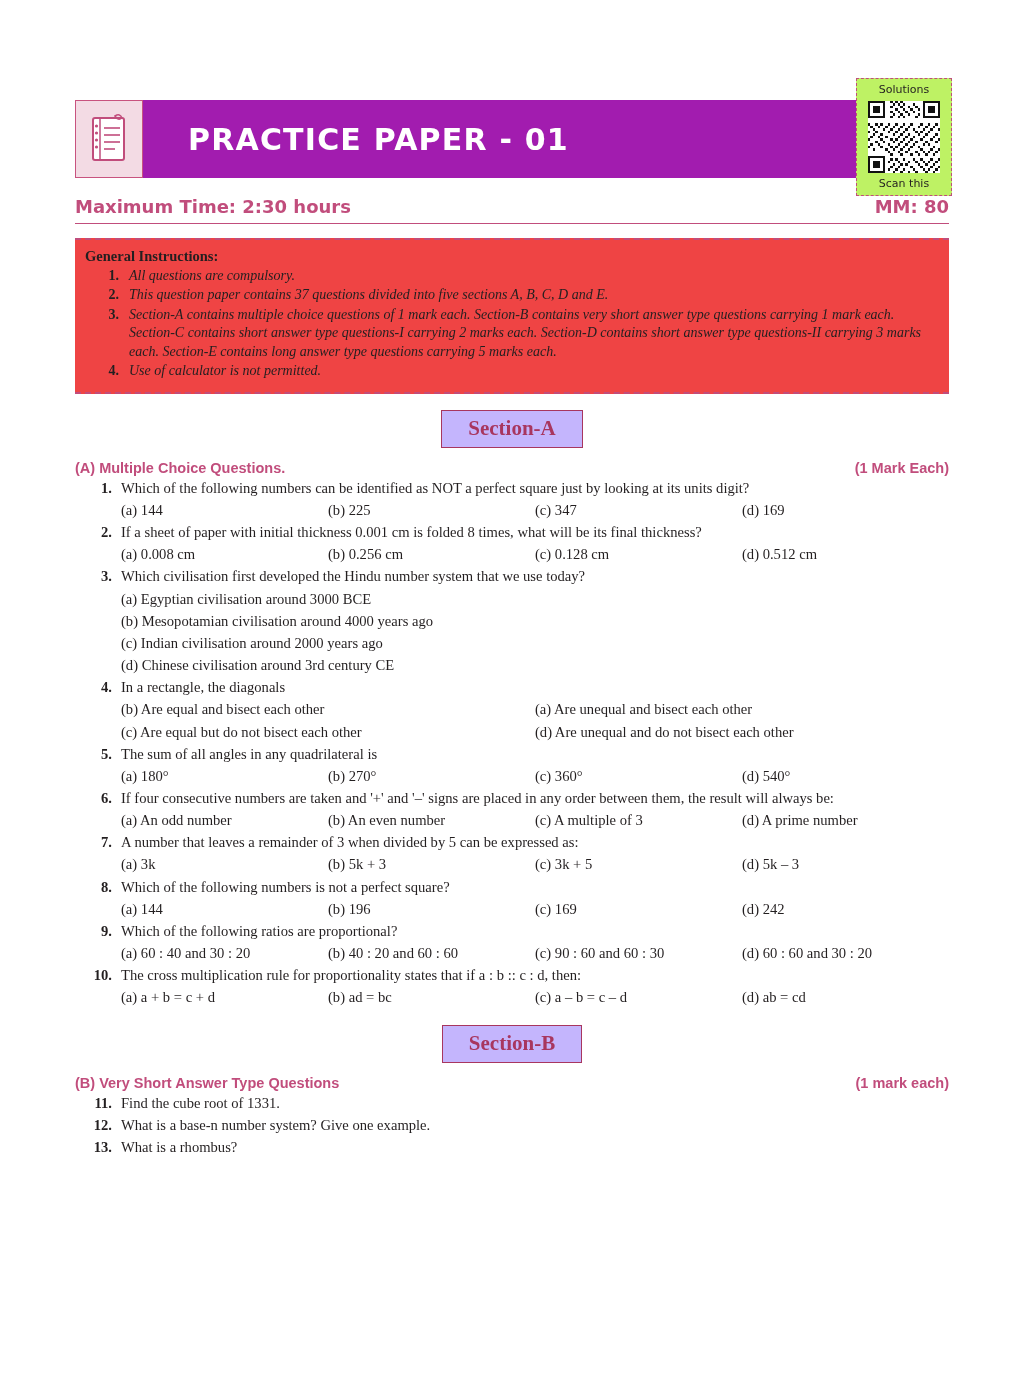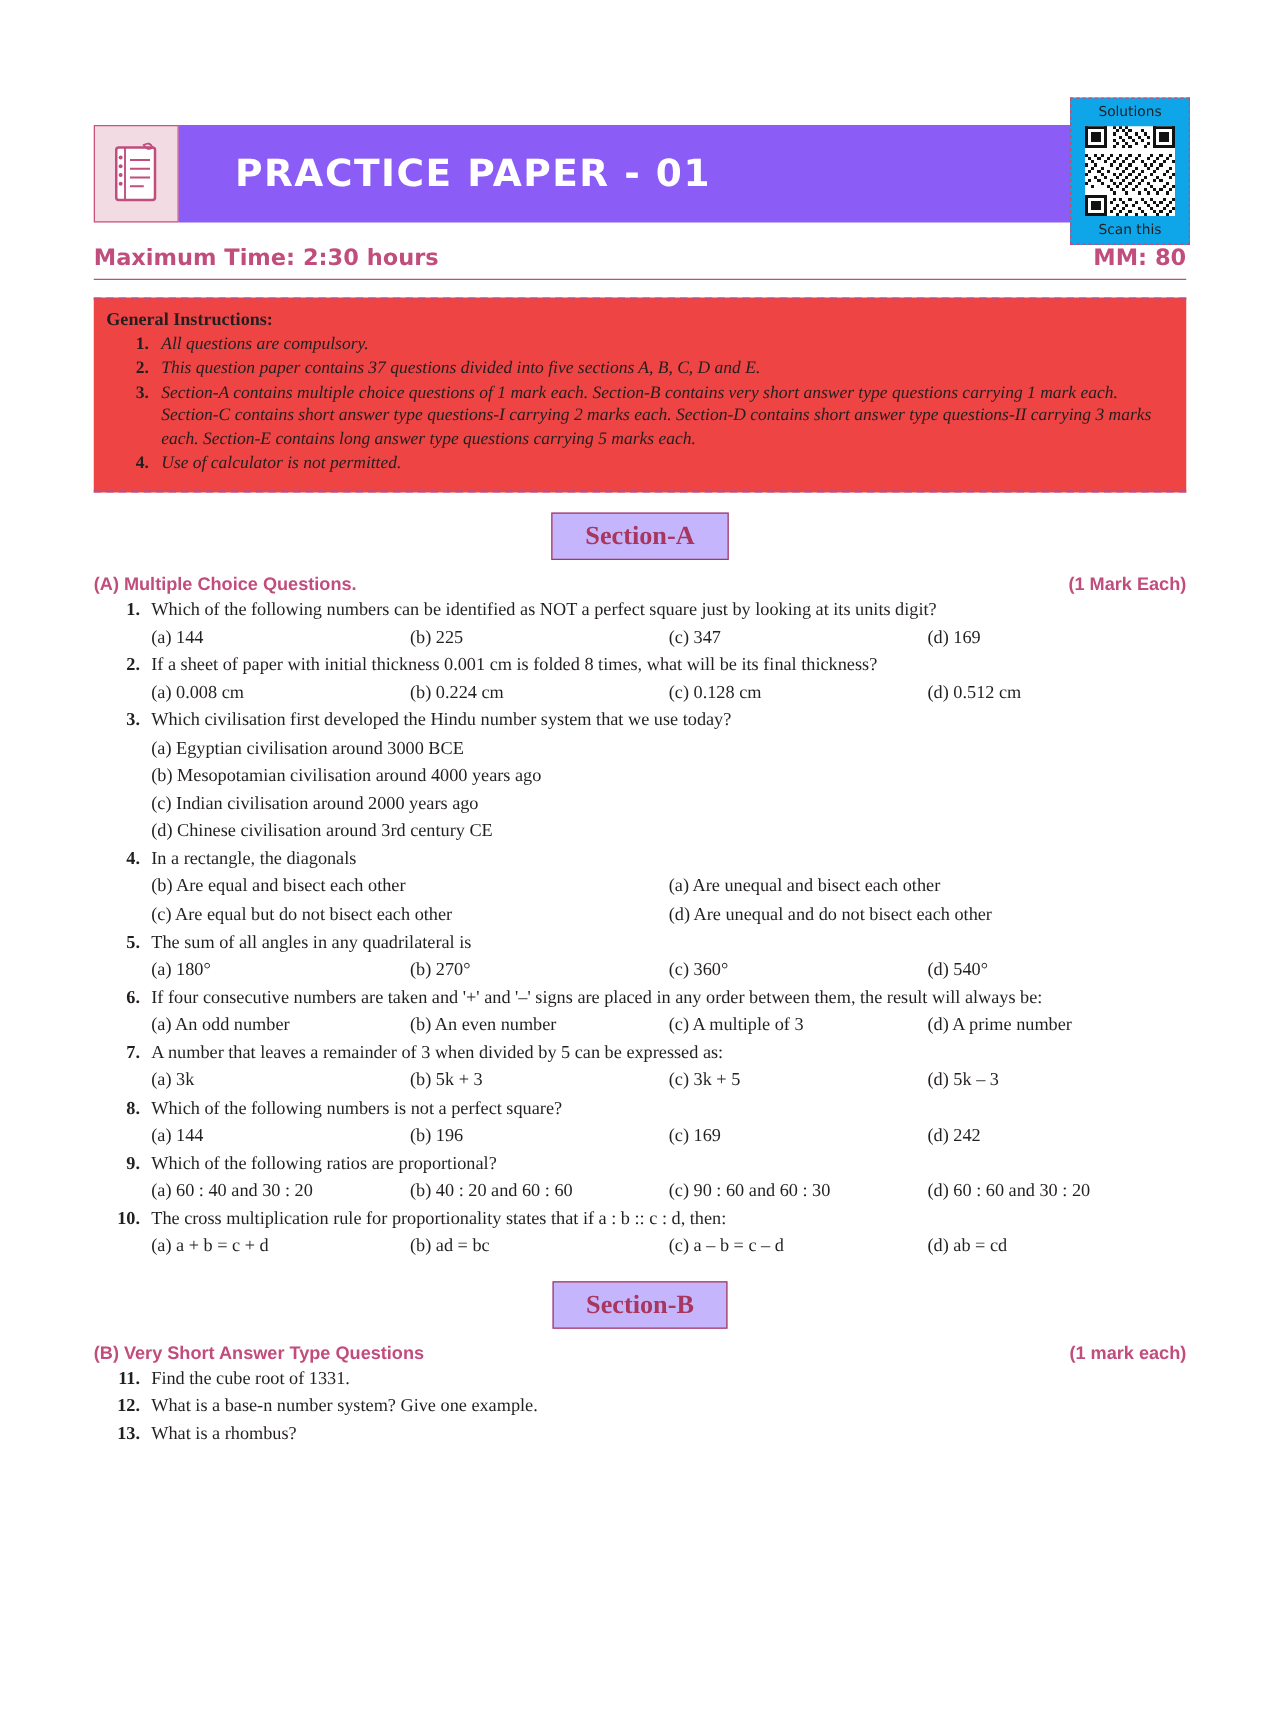--- a/index.html
+++ b/index.html
@@ -35,41 +35,41 @@
     background: #f3dbe4;
     border: 1px solid #c8537f;
     box-sizing: border-box;
     display: flex;
     align-items: center;
     justify-content: center;
   }
   .header-icon svg { display: block; }
   .header-banner {
     flex: 1;
-    background: #8b5cf6;
+    background: #a21caf;
     display: flex;
     align-items: center;
     padding-left: 45px;
     box-sizing: border-box;
   }
   .header-banner .title {
     color: #ffffff;
     font-family: "DejaVu Sans", sans-serif;
     font-weight: bold;
     font-size: 30px;
     letter-spacing: 1.2px;
   }
   .qr-box {
     position: absolute;
     right: -3px;
     top: -22px;
     width: 96px;
     height: 118px;
     border: 1px dashed #c14d7c;
-    background: #0ea5e9;
+    background: #bef264;
     box-sizing: border-box;
     display: flex;
     flex-direction: column;
     align-items: center;
     justify-content: space-between;
     padding: 4px 0 5px 0;
     z-index: 5;
   }
   .qr-box .qr-label {
     font-family: "DejaVu Sans", sans-serif;
@@ -459,21 +459,21 @@
         </div>
       </div>
     </div>
 
     <div class="q">
       <div class="qnum">2.</div>
       <div class="qbody">
         <div class="qtext">If a sheet of paper with initial thickness 0.001 cm is folded 8 times, what will be its final thickness?</div>
         <div class="opts-row cols4">
           <span class="opt">(a) 0.008 cm</span>
-          <span class="opt">(b) 0.224 cm</span>
+          <span class="opt">(b) 0.256 cm</span>
           <span class="opt">(c) 0.128 cm</span>
           <span class="opt">(d) 0.512 cm</span>
         </div>
       </div>
     </div>
 
     <div class="q">
       <div class="qnum">3.</div>
       <div class="qbody">
         <div class="qtext">Which civilisation first developed the Hindu number system that we use today?</div>

